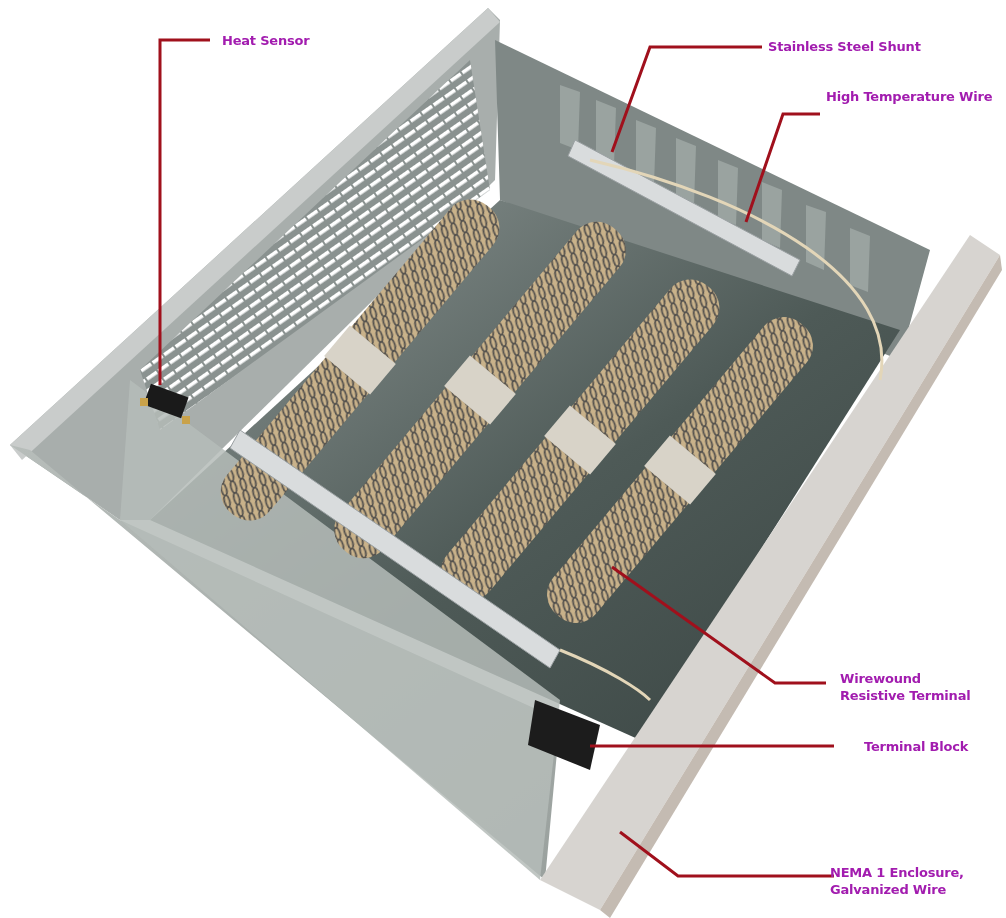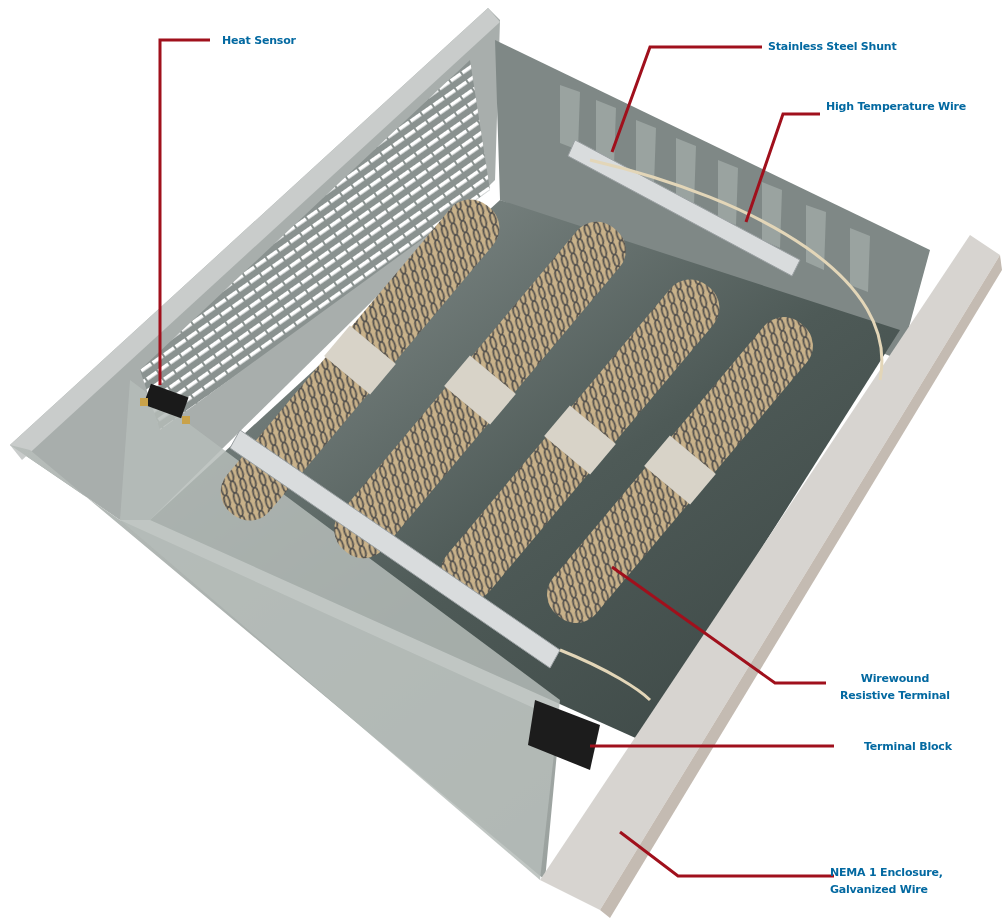--- a/index.html
+++ b/index.html
@@ -1,20 +1,20 @@
 <!DOCTYPE html>
 <html><head>
   <meta charset="utf-8">
   <style>
     html, body { margin:0; padding:0; background:#ffffff; }
     body { width:1006px; height:918px; position:relative; overflow:hidden; font-family:"DejaVu Sans", sans-serif; }
     #stage { position:absolute; left:0; top:0; width:1006px; height:918px; }
     .label {
       position:absolute; font-family:"DejaVu Sans", sans-serif; font-weight:bold;
-      font-size:11px; color:#0369a1; line-height:17px; white-space:nowrap; letter-spacing:-0.2px;
+      font-size:13px; color:#a21caf; line-height:17px; white-space:nowrap; letter-spacing:-0.2px;
     }
     svg { position:absolute; left:0; top:0; }
   </style>
 </head>
 <body>
 
 <div id="stage">
   <svg width="1006" height="918" viewBox="0 0 1006 918">
     <defs>
       <linearGradient id="floor" x1="0" y1="0" x2="1" y2="1">
@@ -115,24 +115,24 @@
       </g>
   </svg>
 
   <div id="labels">
       <div class="label" style="left: 222px; top: 32px;">
         <div>Heat Sensor</div>
       </div>
       <div class="label" style="left: 768px; top: 38px; text-align: right;">
         <div>Stainless Steel Shunt</div>
       </div>
-      <div class="label" style="left: 826px; top: 98px;">
+      <div class="label" style="left: 826px; top: 88px;">
         <div>High Temperature Wire</div>
       </div>
-      <div class="label" style="left: 840px; top: 670px; text-align: center;">
+      <div class="label" style="left: 840px; top: 670px;">
         <div>Wirewound</div>
         <div>Resistive Terminal</div>
       </div>
       <div class="label" style="left: 842px; top: 738px; margin-left: 22px;">
         <div>Terminal Block</div>
       </div>
       <div class="label" style="left: 824px; top: 864px; margin-left: 6px;">
         <div>NEMA 1 Enclosure,</div>
         <div>Galvanized Wire</div>
       </div>

